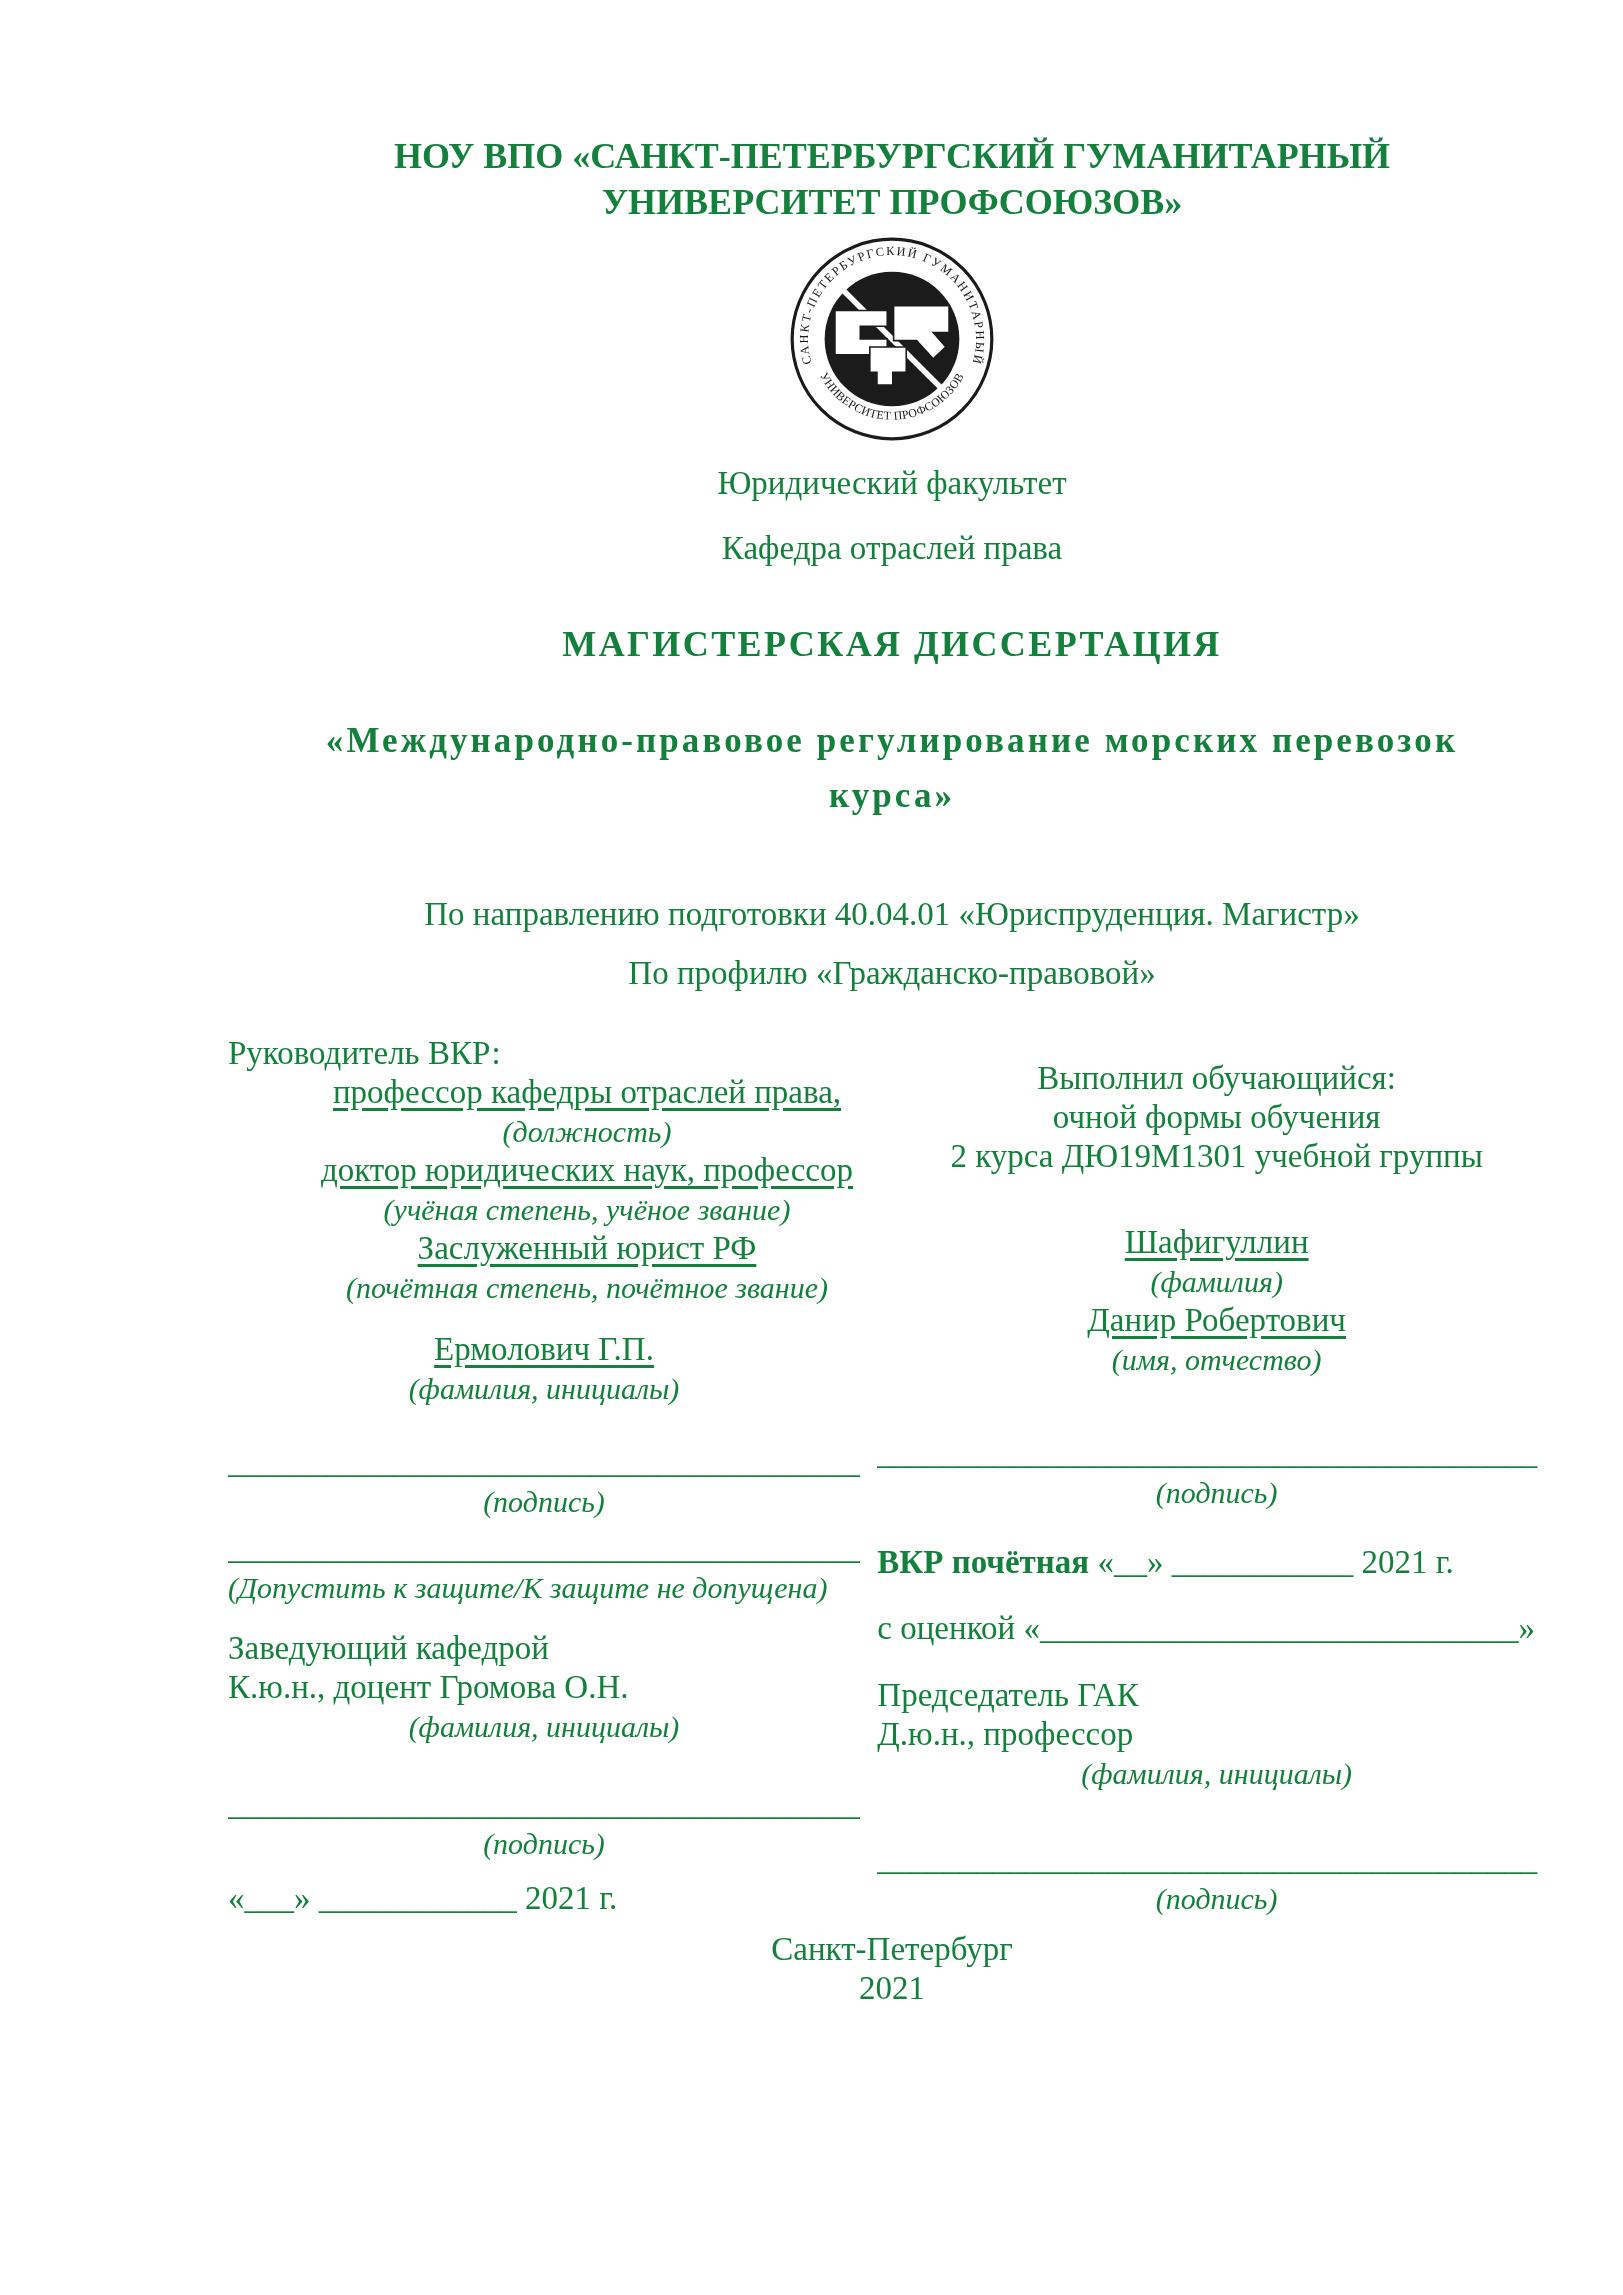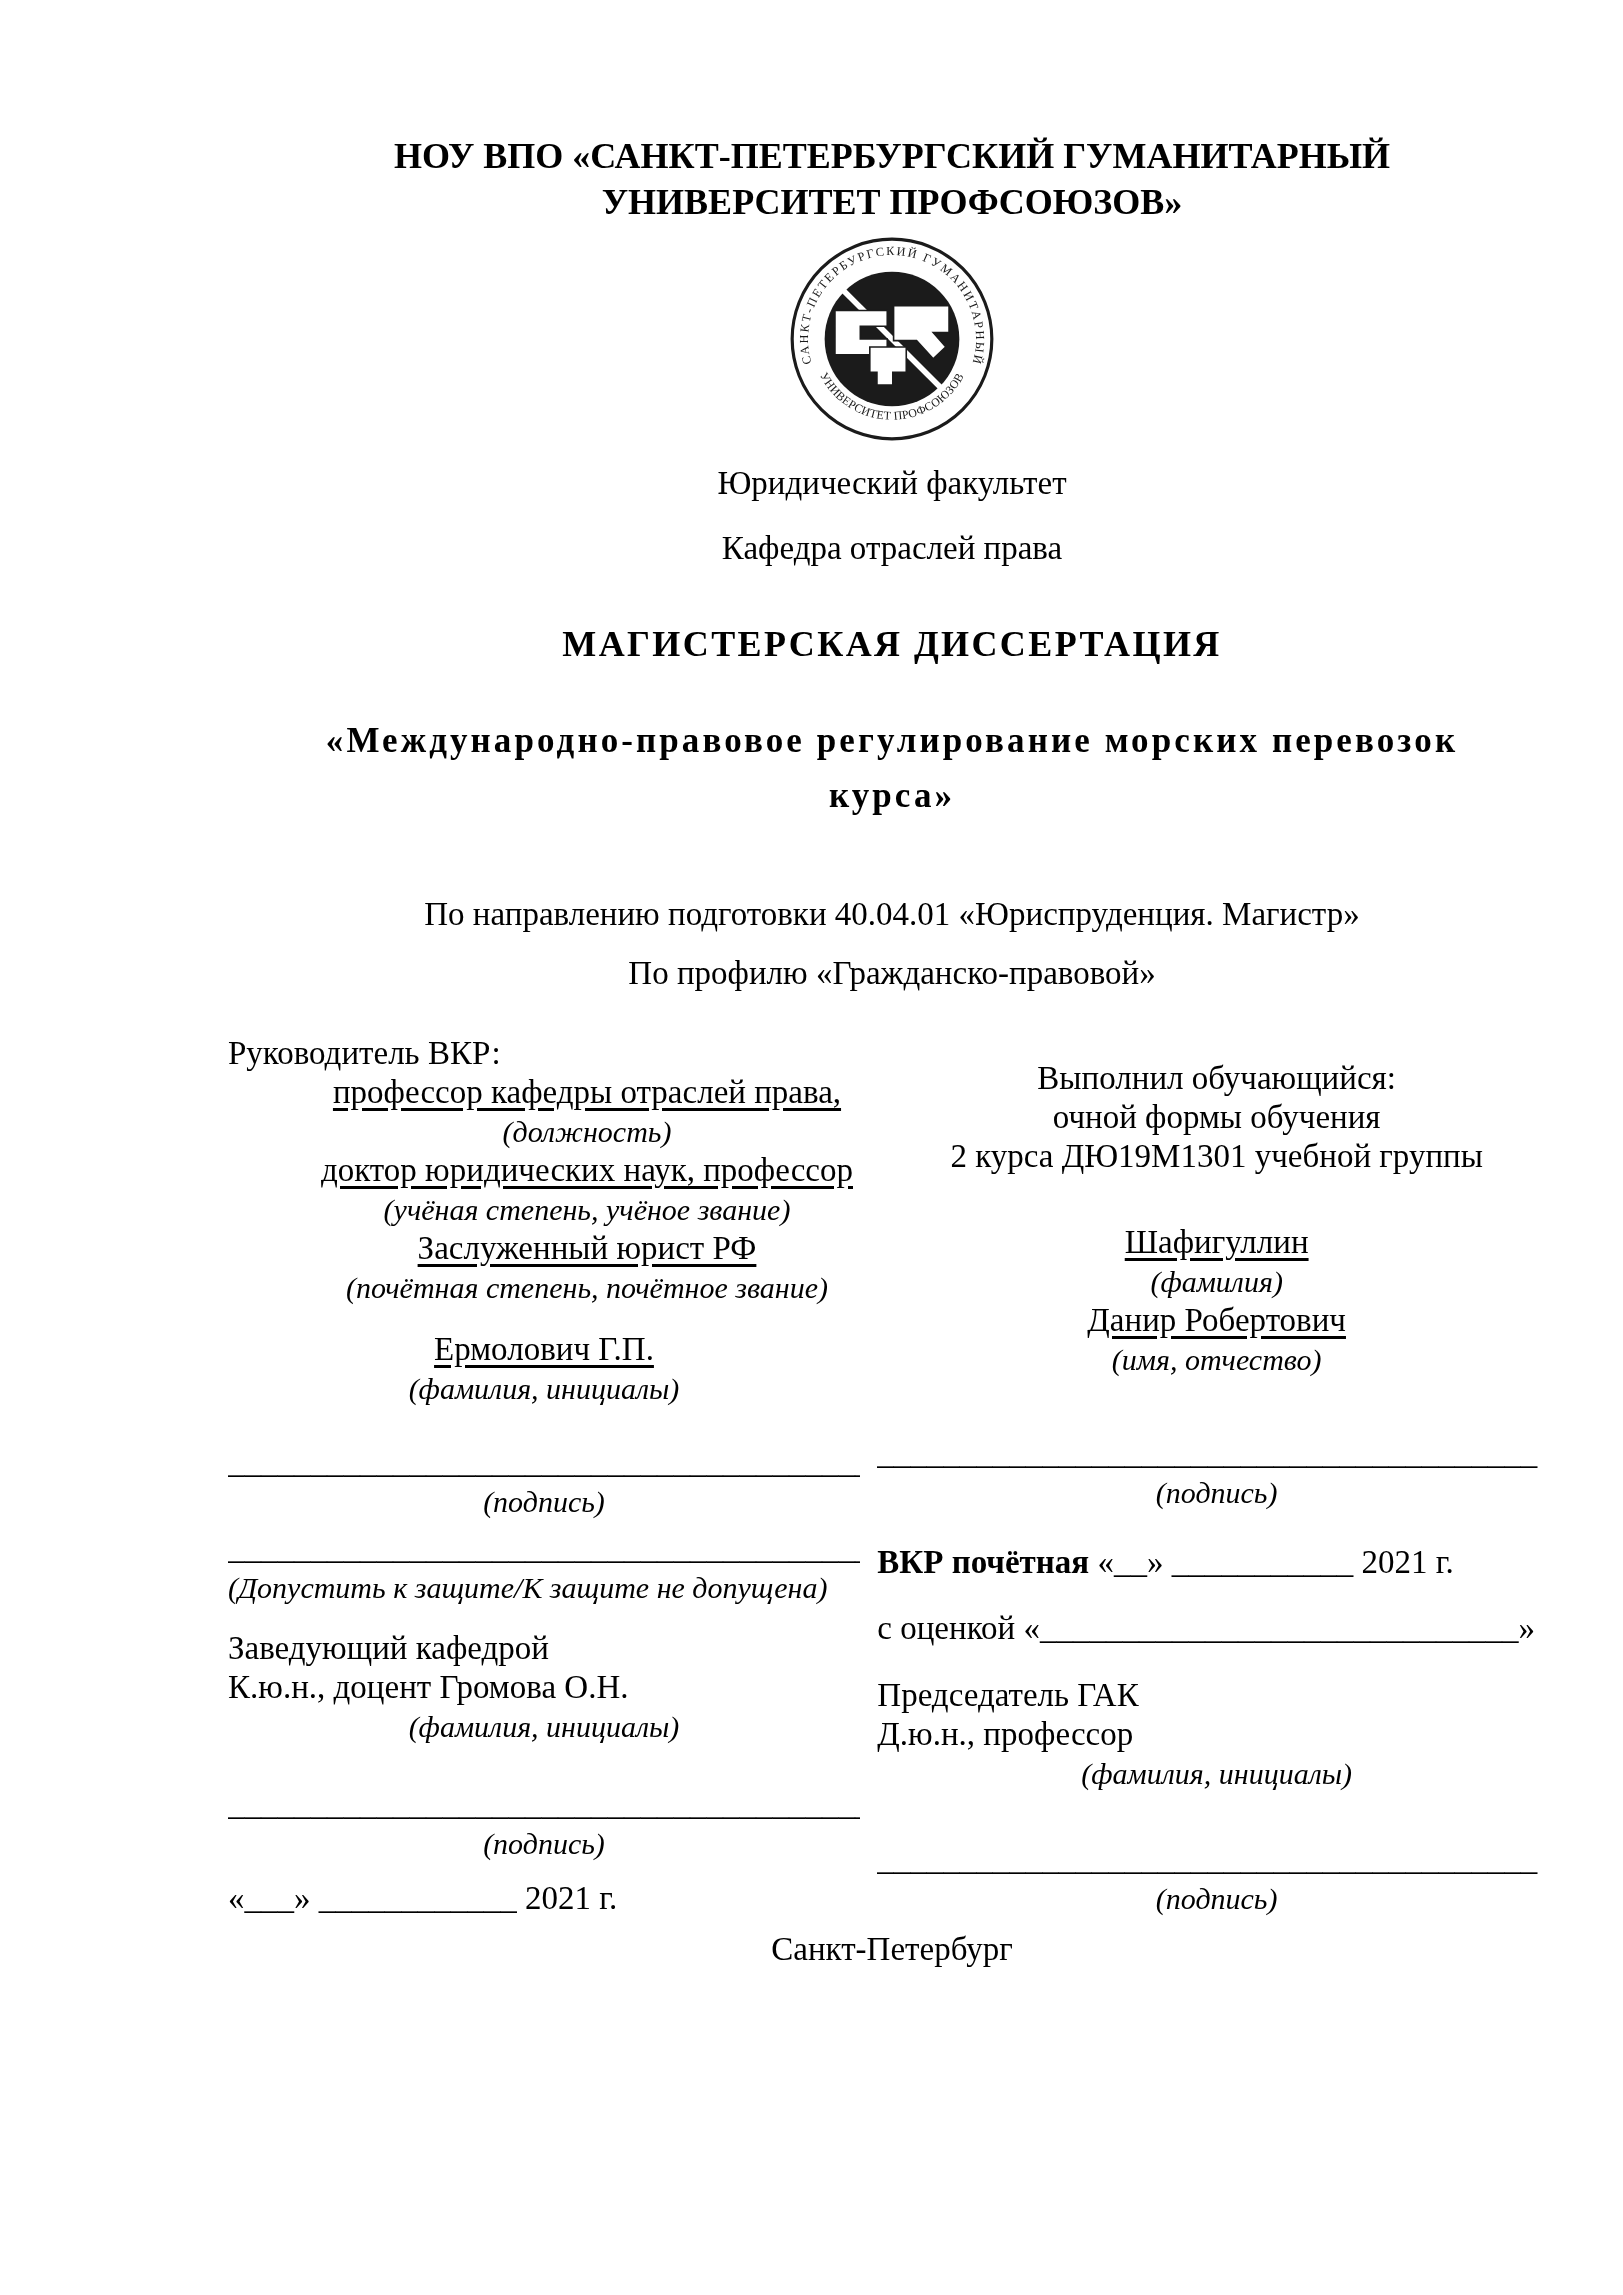--- a/index.html
+++ b/index.html
@@ -2,21 +2,21 @@
 <html style="font-size:12.6px"><head>
 <meta charset="utf-8">
 <style>
   html,body{margin:0;padding:0;background:#ffffff;}
   .page{
     position:relative;
     width:1623px;height:2295px;
     box-sizing:border-box;
     padding:133px 67px 0 228px;
     background:#ffffff;
-    color:#000000;
+    color:#15803d;
     font-family:"Liberation Serif","DejaVu Serif",serif;
     font-size:33px;line-height:39px;
     overflow:hidden;
   }
   .org{text-align:center;font-weight:bold;font-size:36px;line-height:46px;}
   .seal{display:block;margin:11px auto 22px;}
   .faculty{text-align:center;margin-bottom:26px;}
   .dept{text-align:center;margin-bottom:57px;}
   .work-type{text-align:center;font-weight:bold;font-size:36px;letter-spacing:2.4px;margin-bottom:49px;}
   .title{text-align:center;font-weight:bold;font-size:35px;letter-spacing:3.1px;line-height:55px;margin-bottom:72px;}
@@ -147,16 +147,17 @@
       <div class="sigR2">
         <div class="sigline">________________________________________</div>
         <div class="lbl center">(подпись)</div>
       </div>
     </div>
 
   </div>
 
   <div class="footer">
     <div>Санкт-Петербург</div>
+    <div>2021</div>
   </div>
 
 </div>
 
 
 </body></html>

